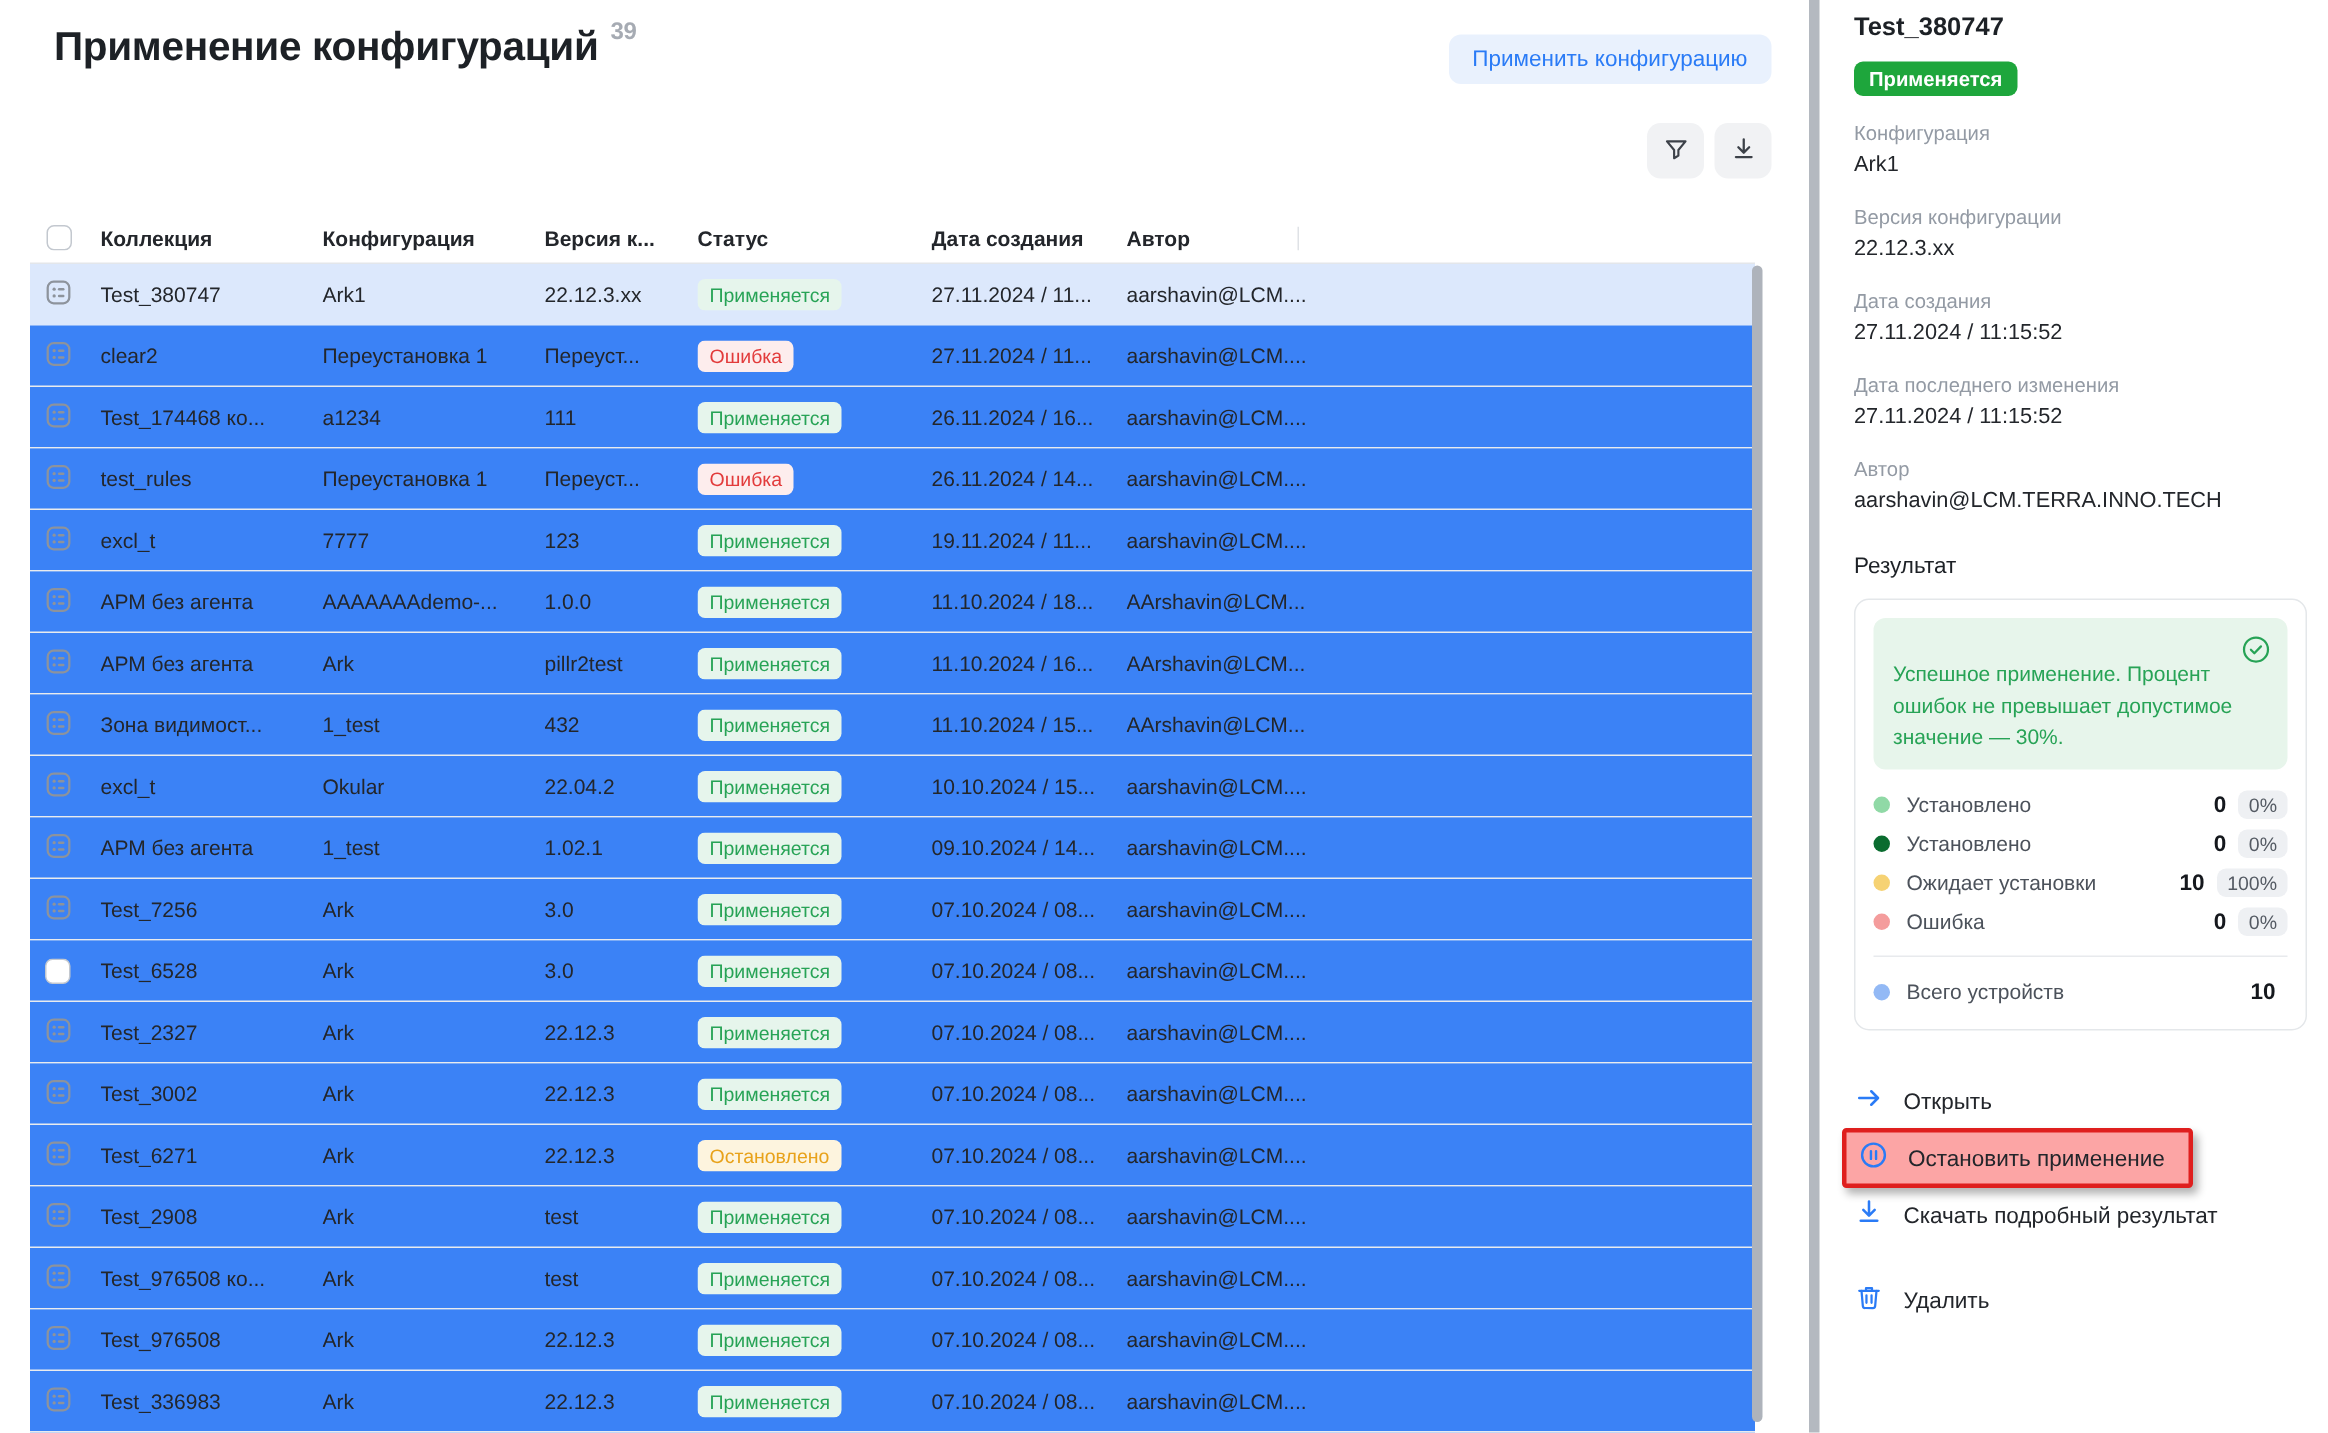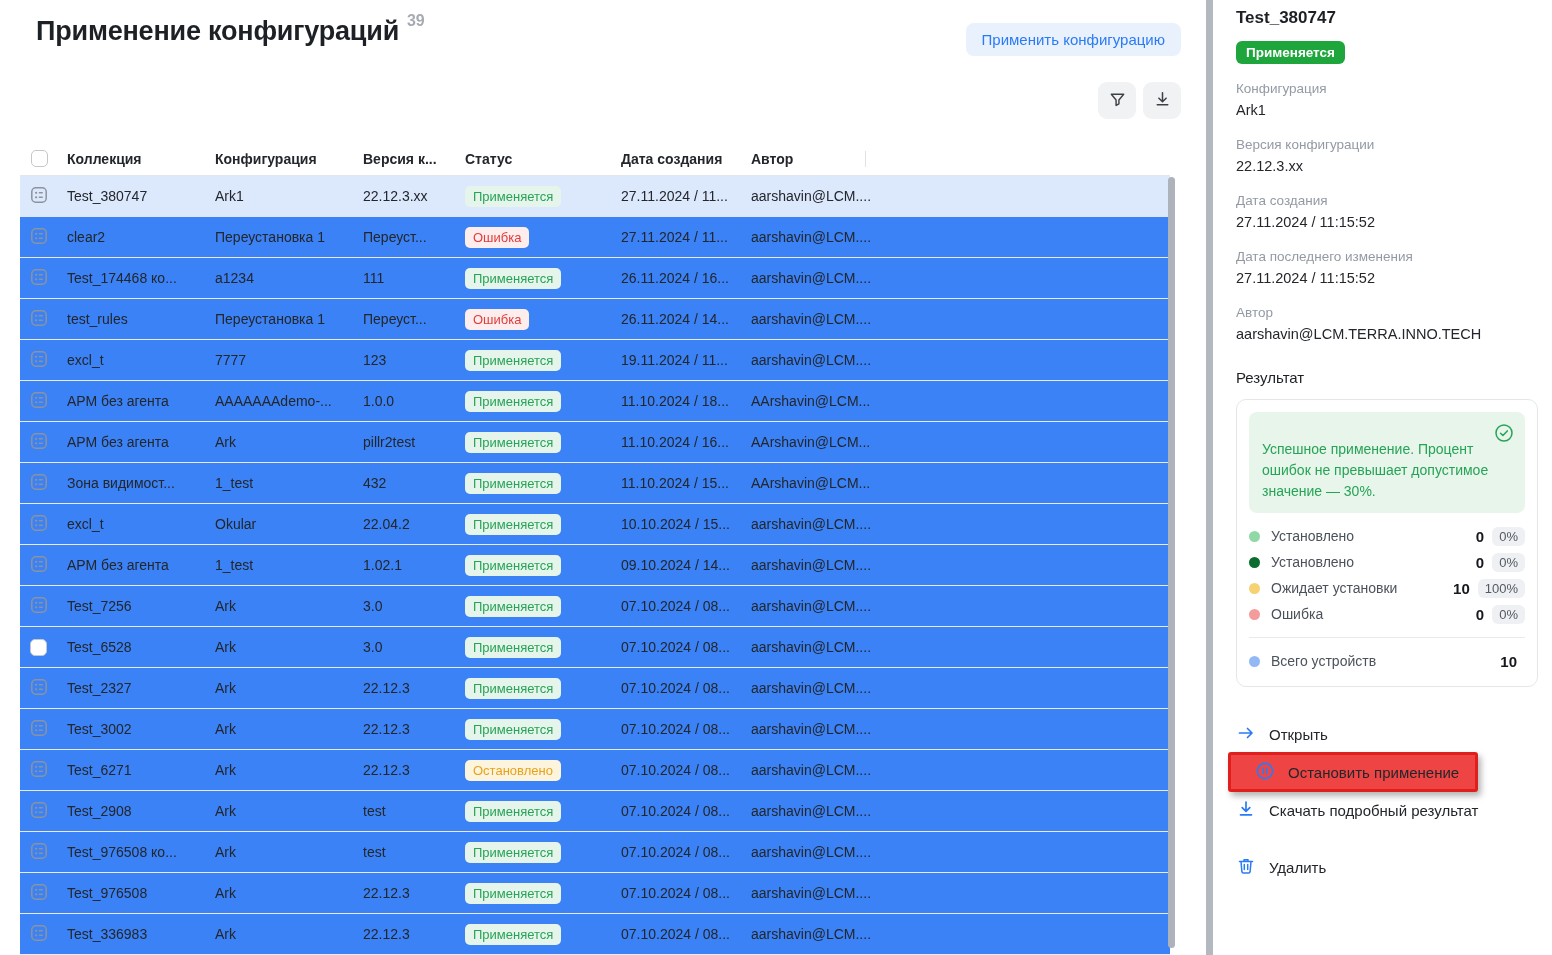--- a/index.html
+++ b/index.html
@@ -52,22 +52,22 @@
   .stat-row { display:flex; align-items:center; height:26px; font-size:14px; color:#4c525b; }
   .stats { margin-top:10px; }
   .dot { width:11px; height:11px; border-radius:50%; margin-right:11px; flex:0 0 auto; }
   .stat-label { flex:1; }
   .stat-count { font-weight:700; color:#15181d; margin-right:8px; font-size:15px; }
   .stat-pill { background:#eef0f3; border-radius:6px; padding:2px 7px; font-size:13px; color:#545a63; min-width:26px; text-align:center; }
   .stats-divider { height:1px; background:#e8eaed; margin:10px 0; }
   .actions { margin-top:32px; }
   .action { display:flex; align-items:center; gap:13px; height:30px; font-size:15px; color:#23262b; cursor:pointer; }
   .action svg { flex:0 0 auto; }
-  .red-box { display:inline-flex; border:3px solid #df1f1e; border-radius:3px; padding:2px 16px 2px 24px;
-    margin:3px 0 3px -8px; background:#ef4444; box-shadow:3px 4px 6px rgba(0,0,0,0.3); }
+  .red-box { display:inline-flex; border:3px solid #df1f1e; border-radius:3px; padding:2px 16px 2px 8px;
+    margin:3px 0 3px -8px; background:#fca5a5; box-shadow:3px 4px 6px rgba(0,0,0,0.3); }
   .action-delete { margin-top:27px; }
 </style>
 </head>
 <body>
 
 <div class="main">
   <h1 class="page-title"><span>Применение конфигураций</span><sup>39</sup></h1>
 
   <button class="apply-btn">Применить конфигурацию</button>
 

